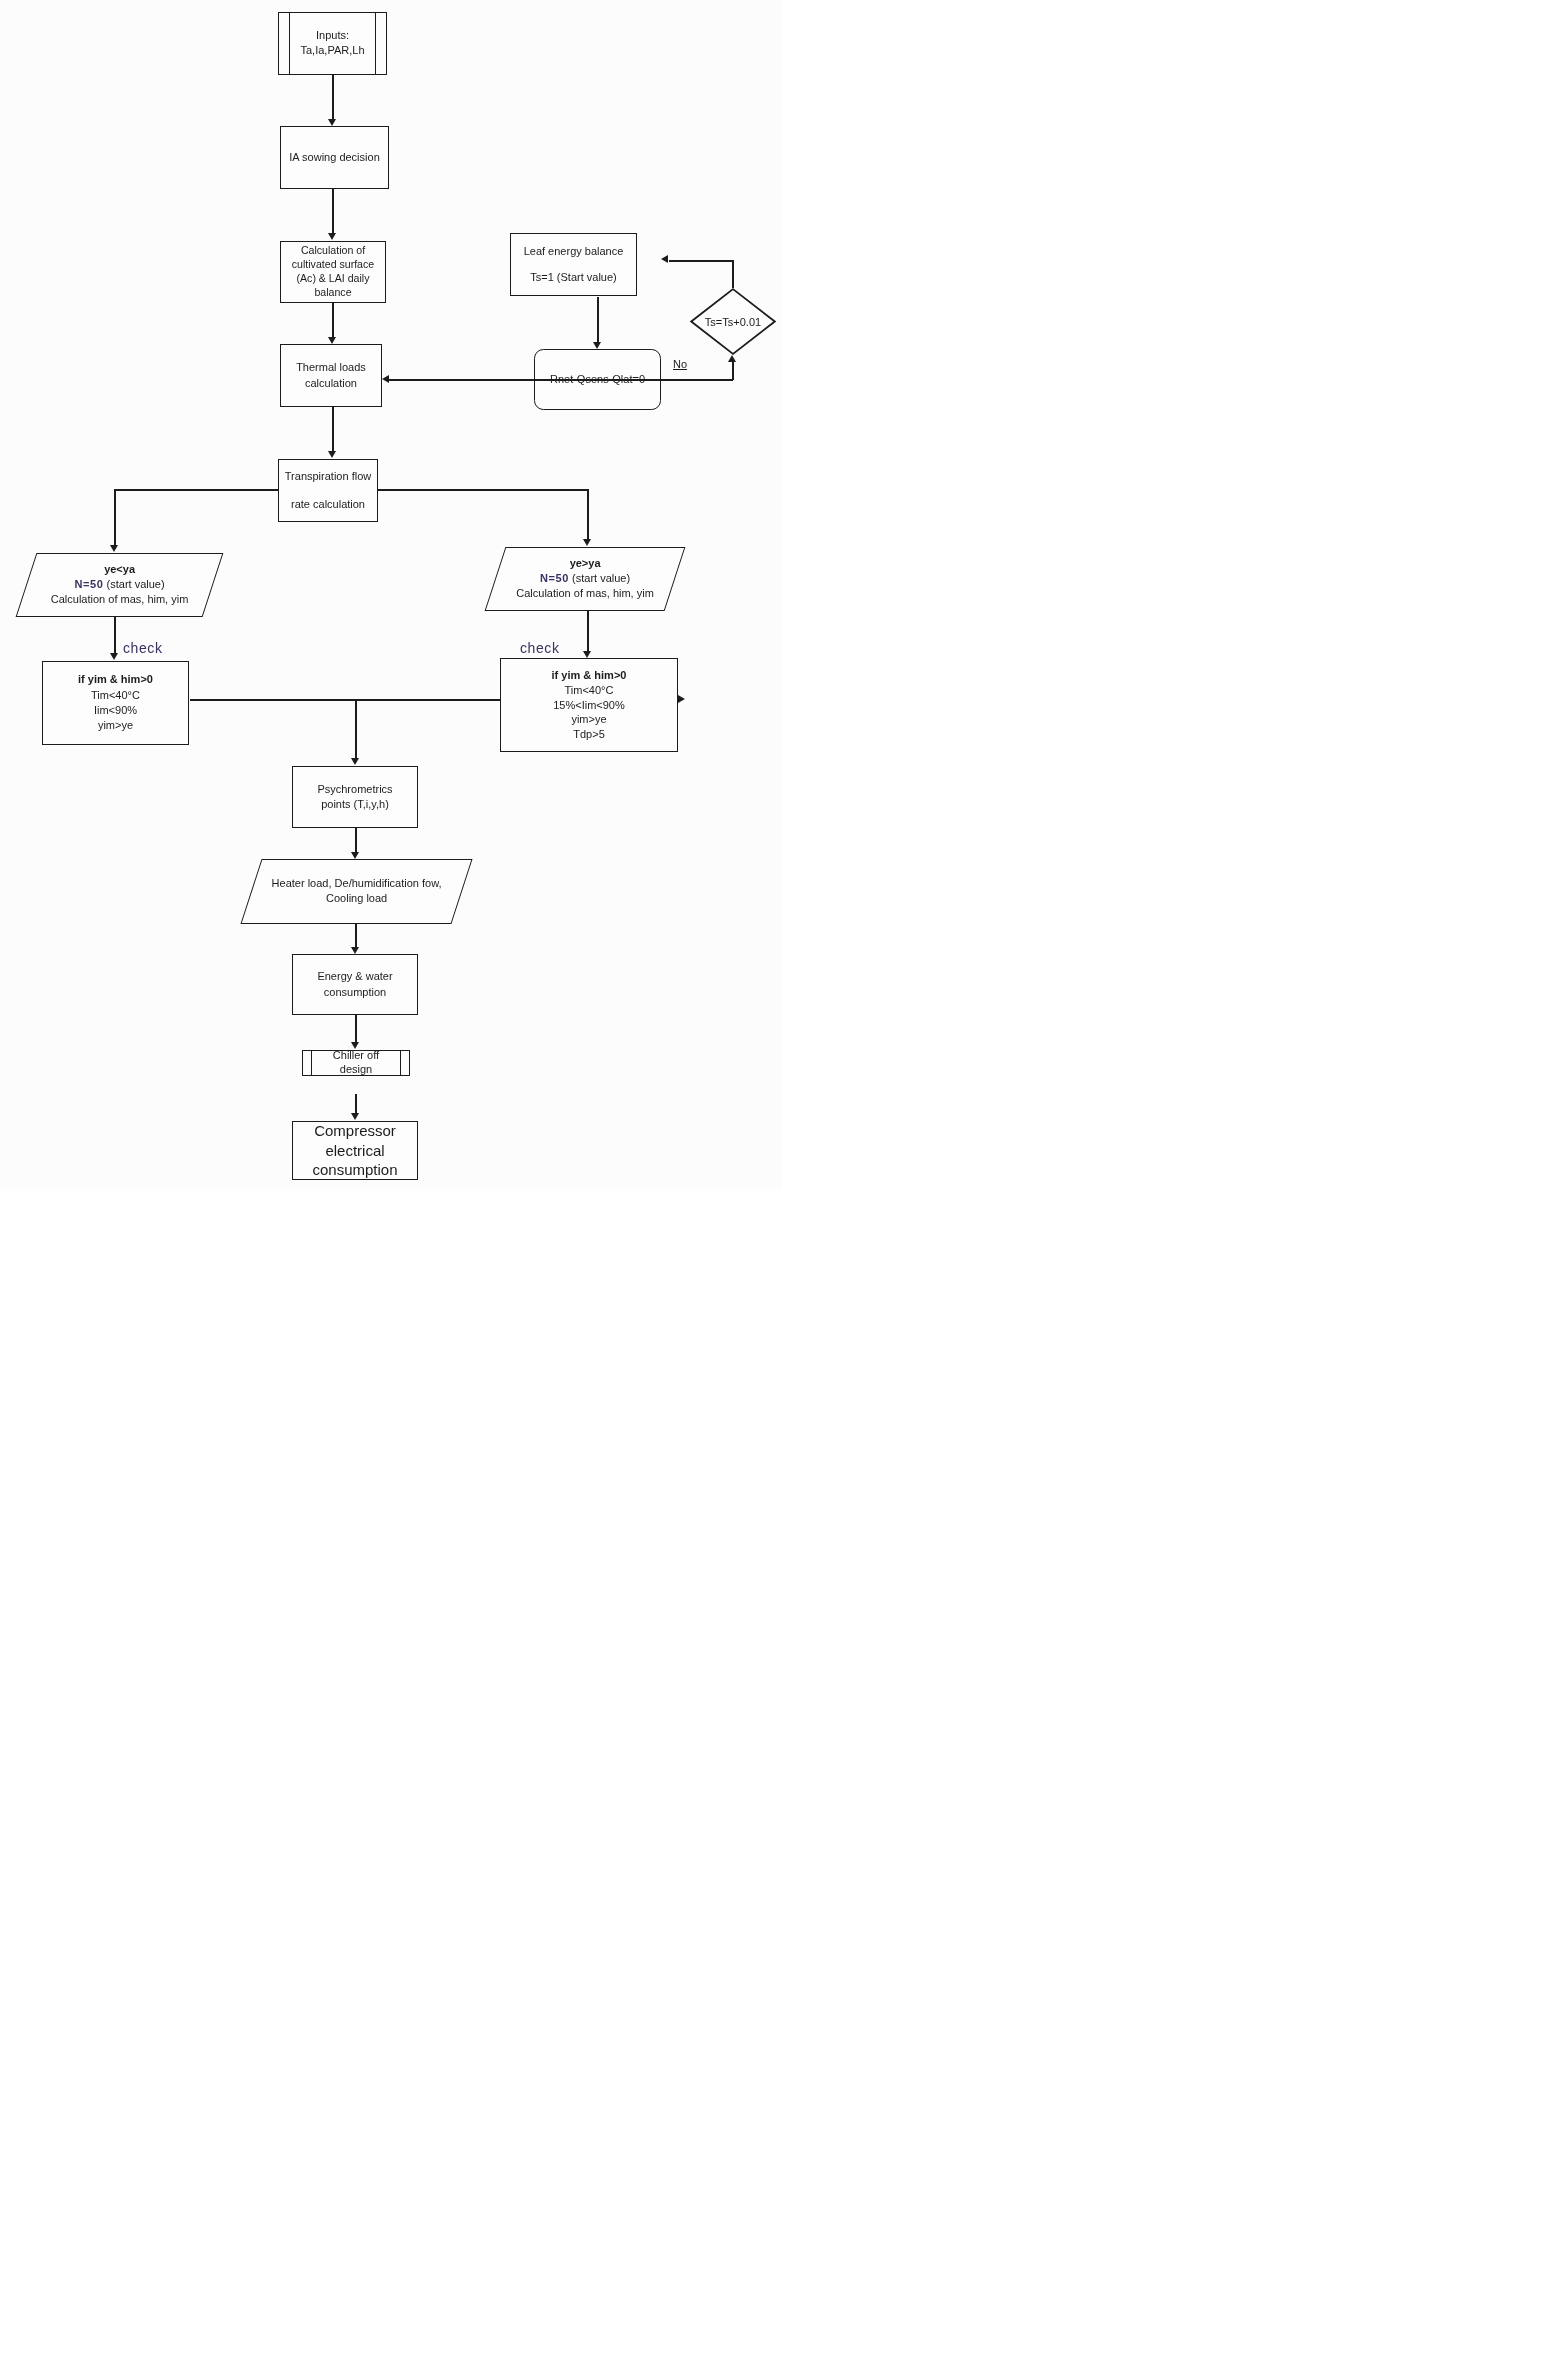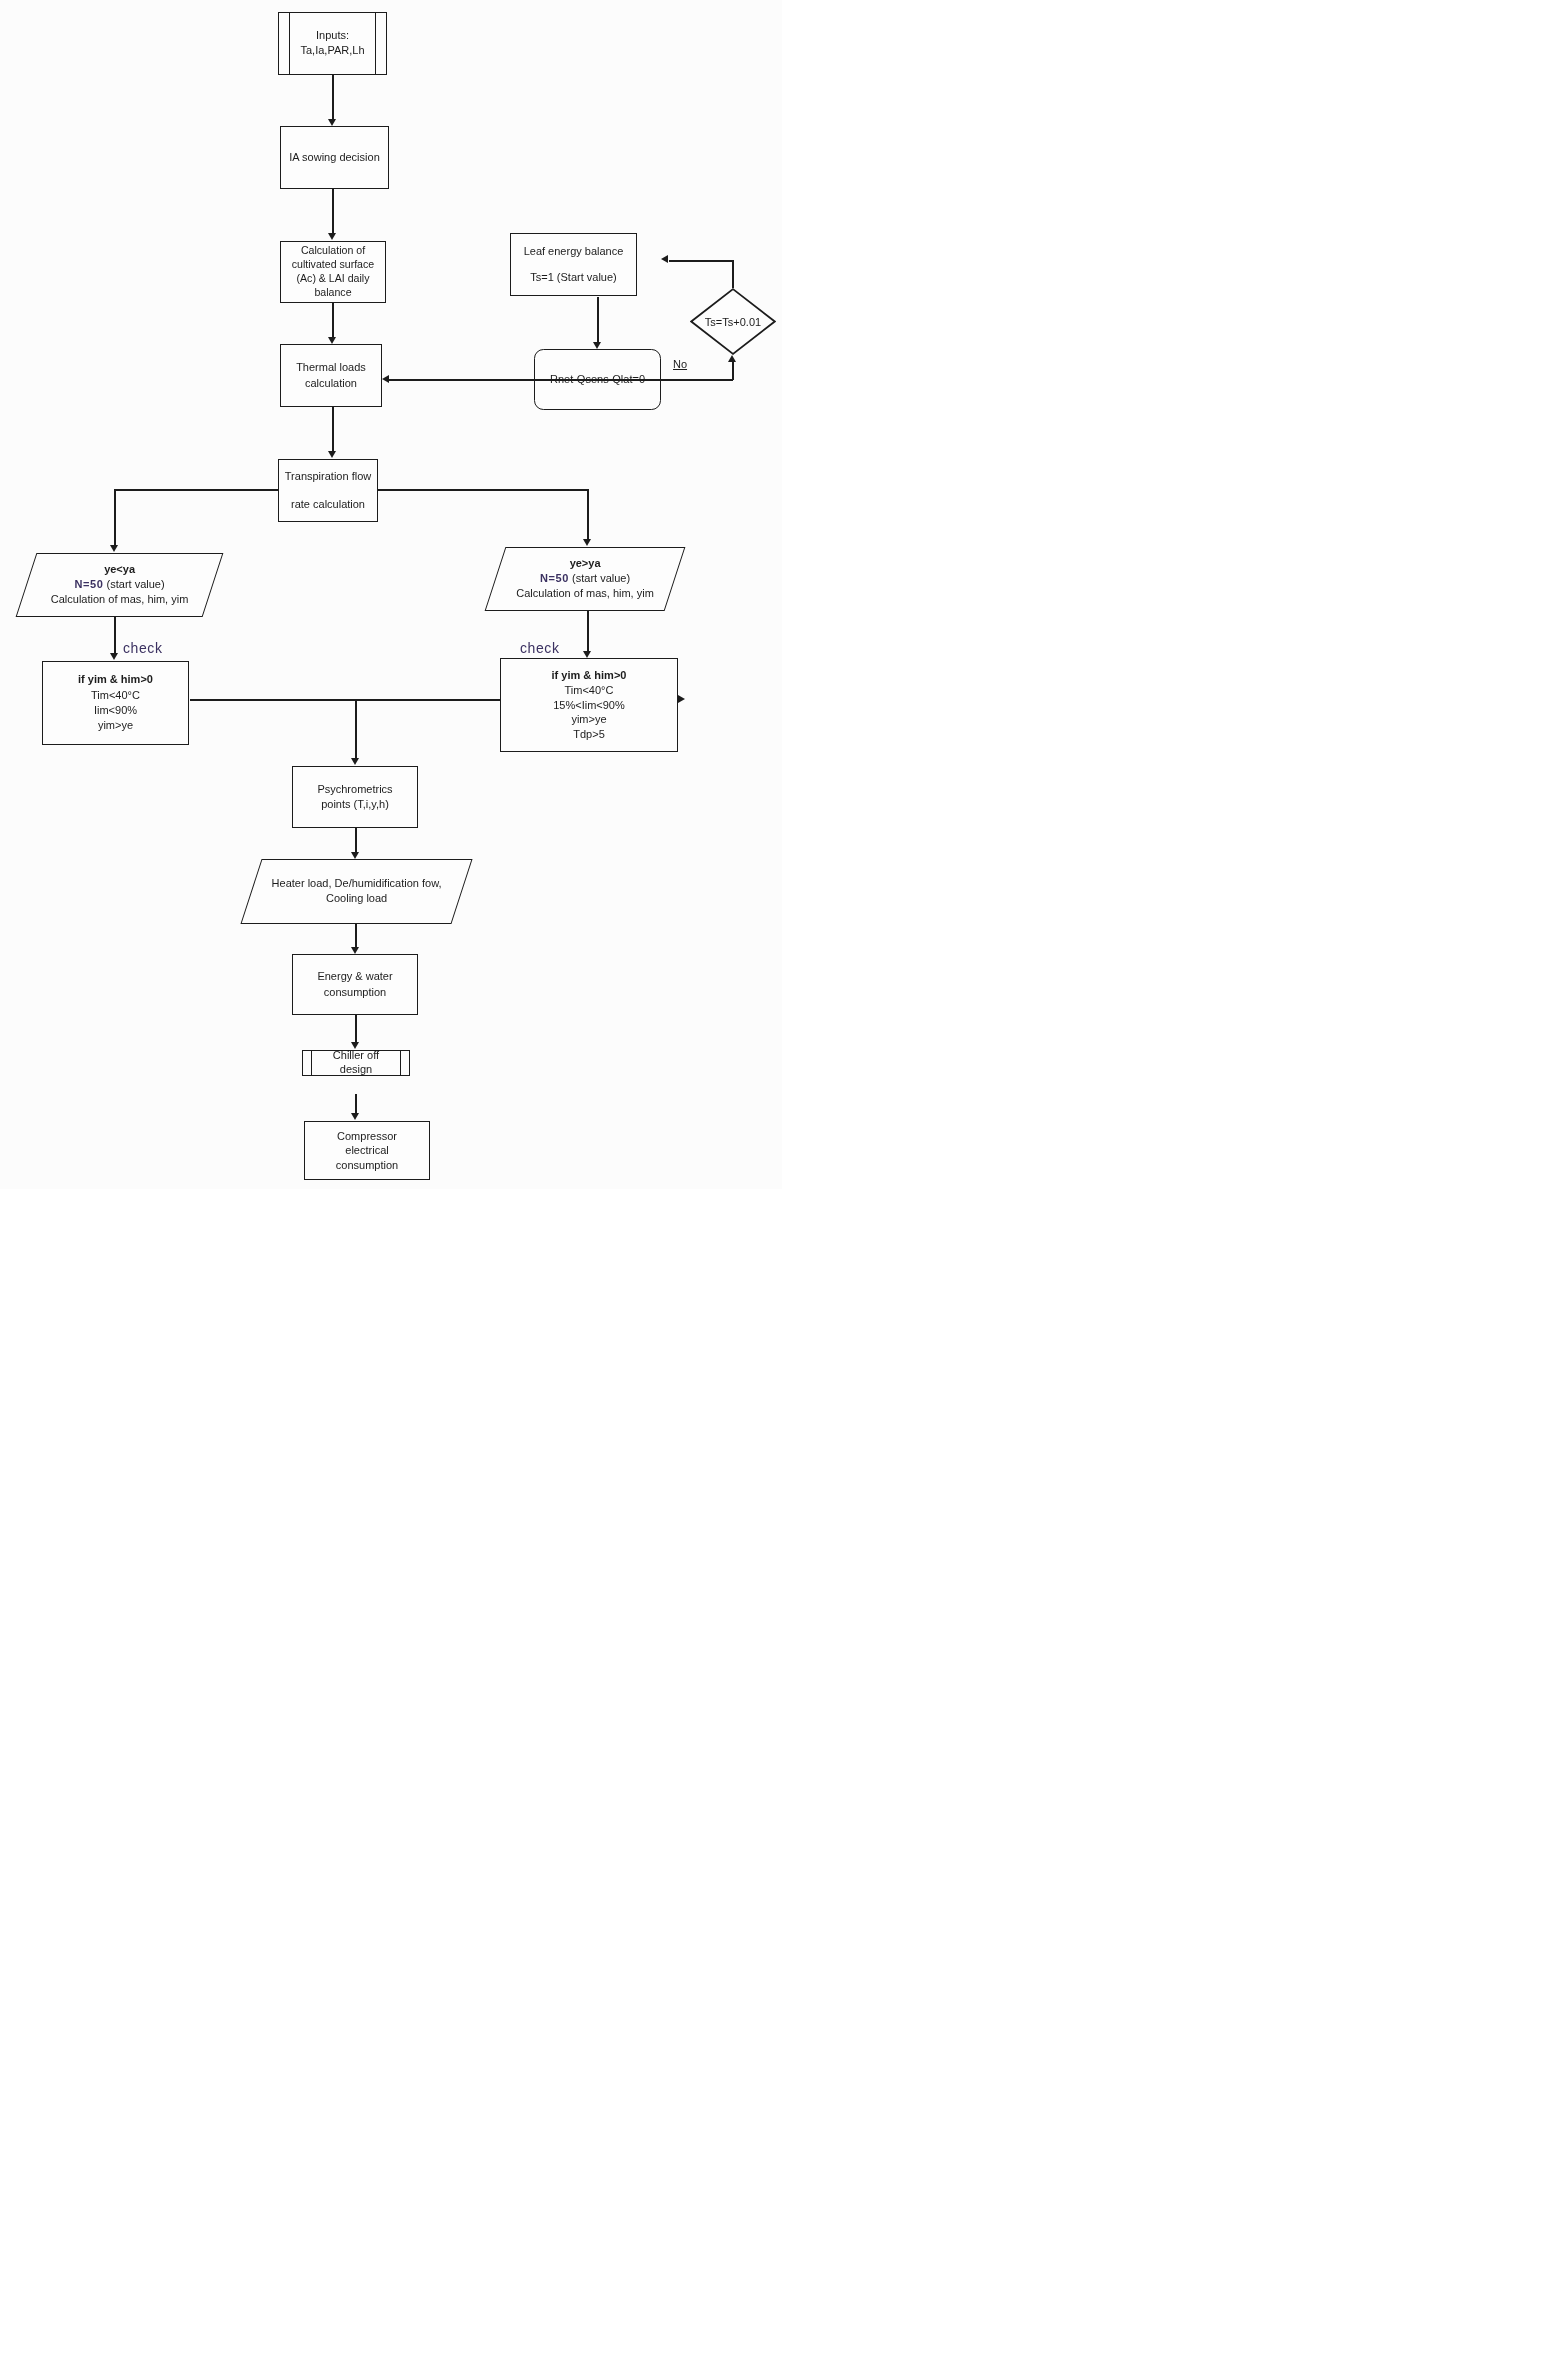--- a/index.html
+++ b/index.html
@@ -133,21 +133,21 @@
     <div class="t">consumption</div>
   </div>
 
   <div class="node" style="left:302px;top:1050px;width:108px;height:26px;line-height:1.25;">
     <div class="vbar" style="left:7.6px;"></div>
     <div class="vbar" style="right:7.6px;"></div>
     <div class="t">Chiller off</div>
     <div class="t">design</div>
   </div>
 
-  <div class="node" style="left:292px;top:1121px;width:126px;height:59px;font-size:11px;line-height:1.3;margin-left:12px;">
+  <div class="node" style="left:292px;top:1121px;width:126px;height:59px;font-size:15px;line-height:1.3;">
     <div class="t">Compressor</div>
     <div class="t">electrical</div>
     <div class="t">consumption</div>
   </div>
 
   <div class="ln" style="left:332px;top:75px;width:1.8px;height:45px;"></div>
   <div class="ah ah-d" style="left:328px;top:119px;"></div>
 
   <div class="ln" style="left:332px;top:189px;width:1.8px;height:45px;"></div>
   <div class="ah ah-d" style="left:328px;top:233px;"></div>

